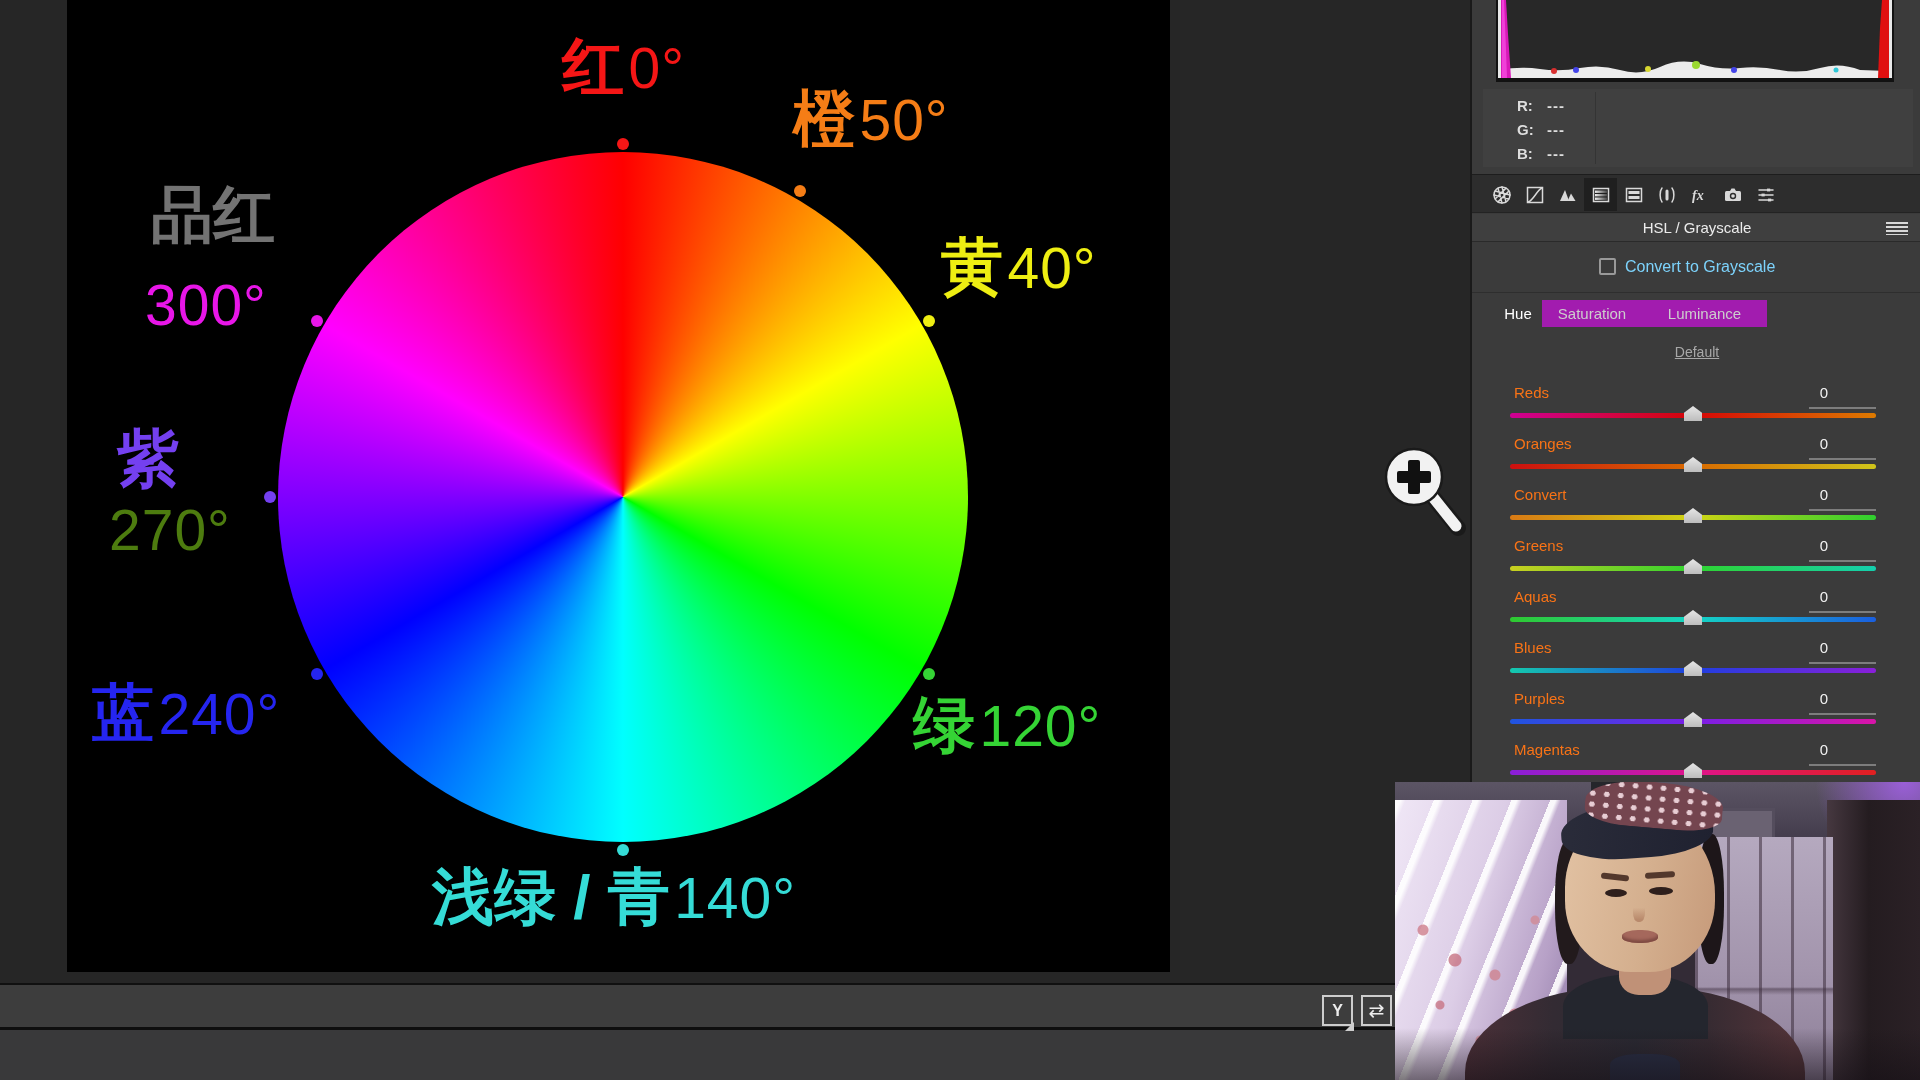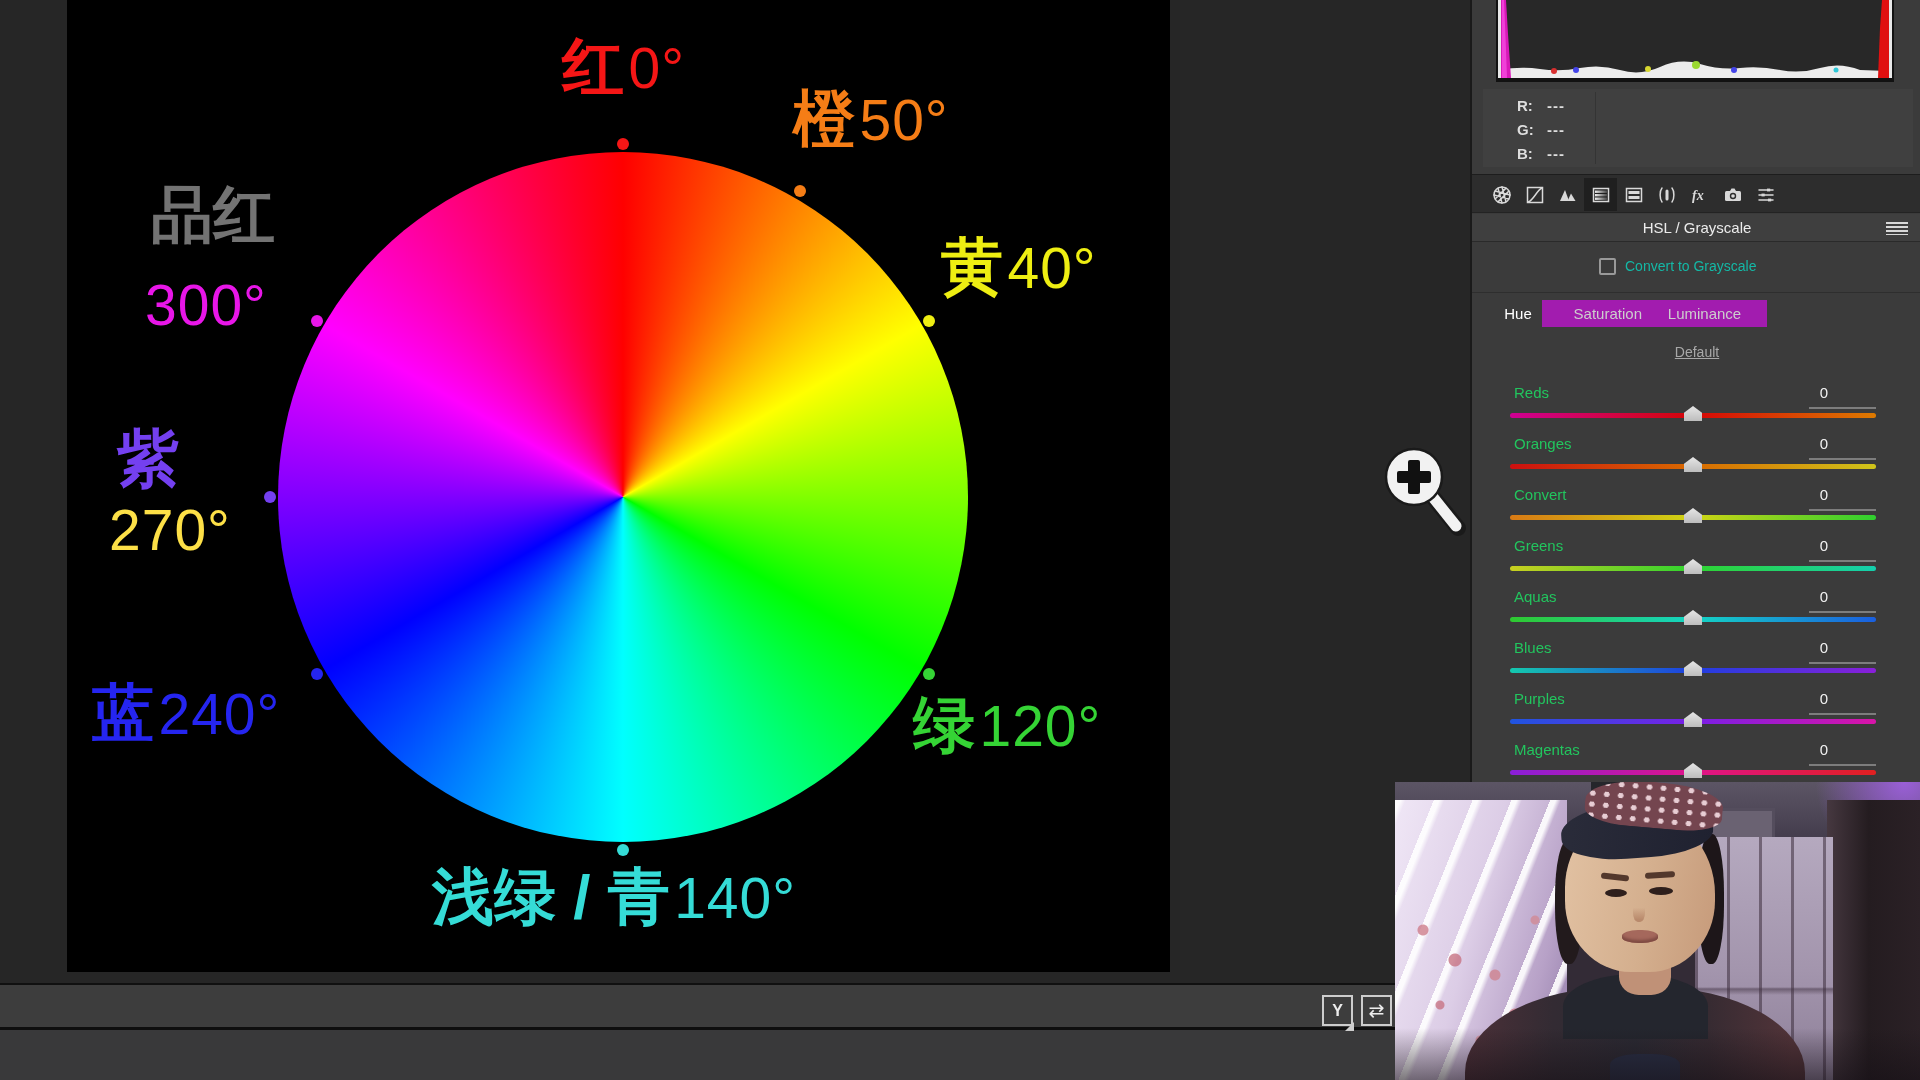--- a/index.html
+++ b/index.html
@@ -49,32 +49,32 @@
                align-items:center; justify-content:center; }
   .tool-icon.active { background:#1f1f1f; }
 
   #hdr { left:0; top:214px; width:450px; height:28px; background:#3f3f3f; border-bottom:1px solid #2a2a2a; }
   #hdr-title { width:100%; text-align:center; line-height:28px; font-size:15px; color:#ececec; }
   #hamburger { left:414px; top:8px; width:22px; height:13px;
     background:repeating-linear-gradient(180deg,#d8d8d8 0 2px,transparent 2px 4px); }
 
   #cb-row { left:0; top:243px; width:450px; height:50px; }
   #cb-box { left:127px; top:15px; width:17px; height:17px; border:2px solid #999; border-radius:2px; background:#3b3b3b; }
-  #cb-label { left:153px; top:15px; font-size:14px; color:#14b8a6; }
+  #cb-label { left:153px; top:15px; font-size:16px; color:#7dd3fc; }
 
   #tabs { left:22px; top:300px; width:273px; height:27px; background:#a21caf; display:flex; }
   .tab { height:27px; line-height:27px; text-align:center; font-size:15px; color:#cdcdcd; }
   .tab.active { background:#3b3b3b; color:#ffffff; }
   #tabs-topline { left:0; top:292px; width:450px; height:1px; background:#2e2e2e; }
 
   #default-link { left:0; top:344px; width:450px; text-align:center; font-size:14px;
                   color:#a8a8a8; text-decoration:underline; }
 
   .srow { position:absolute; left:0; width:450px; height:51px; }
-  .slabel { position:absolute; left:42px; top:0; font-size:15px; color:#22c55e; }
+  .slabel { position:absolute; left:42px; top:0; font-size:15px; color:#f97316; }
   .svalue { position:absolute; left:330px; top:0; width:26px; font-size:15px; color:#f2f2f2; text-align:right; }
   .sunderline { position:absolute; left:337px; top:23px; width:67px; height:2px; background:#7d7d7d; }
   .strack { position:absolute; left:38px; top:29px; width:366px; height:5px; border-radius:3px; }
   .sthumb { position:absolute; left:212px; top:22px; width:18px; height:15px;
     background:linear-gradient(180deg,#e6e6e6,#bdbdbd);
     clip-path:polygon(50% 0, 100% 45%, 100% 100%, 0 100%, 0 45%);
     filter:drop-shadow(0 0 1px #2a2a2a); }
 
   
   #webcam { left:1395px; top:782px; width:525px; height:298px; background:#332b36; overflow:hidden; }
@@ -147,21 +147,21 @@
         <div class="wheel-dot abs" style="background: rgb(232, 22, 232); left: 244.293px; top: 314.5px;"></div>
       </div>
     <div id="wheel-labels">
         <div class="wlabel abs" style="left: 495px; top: 36px; color: rgb(245, 22, 22);"><span class="zh">红</span>&nbsp;<span class="deg">0°</span></div>
         <div class="wlabel abs" style="left: 726px; top: 88px; color: rgb(245, 125, 22);"><span class="zh">橙</span>&nbsp;<span class="deg">50°</span></div>
         <div class="wlabel abs" style="left: 874px; top: 236px; color: rgb(238, 238, 18);"><span class="zh">黄</span>&nbsp;<span class="deg">40°</span></div>
         <div class="wlabel abs" style="left: 846px; top: 694px; color: rgb(53, 212, 53);"><span class="zh">绿</span>&nbsp;<span class="deg">120°</span></div>
         <div class="wlabel abs" style="left: 365px; top: 866px; color: rgb(53, 220, 215);"><span class="zh">浅绿 / 青</span>&nbsp;<span class="deg">140°</span></div>
         <div class="wlabel abs" style="left: 25px; top: 682px; color: rgb(37, 37, 240);"><span class="zh">蓝</span>&nbsp;<span class="deg">240°</span></div>
         <div class="wlabel abs" style="left: 50px; top: 428px; color: rgb(116, 64, 240);"><span class="zh">紫</span></div>
-        <div class="wlabel abs" style="left: 42px; top: 502px; color: #fde047;"><span class="deg">270°</span></div>
+        <div class="wlabel abs" style="left: 42px; top: 502px; color: #4d7c0f;"><span class="deg">270°</span></div>
         <div class="wlabel abs" style="left: 84px; top: 184px; color: #737373;"><span class="zh">品红</span></div>
         <div class="wlabel abs" style="left: 78px; top: 256px; color: rgb(232, 22, 232); margin-top: 21px;"><span class="deg">300°</span></div>
       </div>
   </div>
 
   <div id="bar1" class="abs"></div>
   <div id="bar2" class="abs"></div>
   <div id="ybox" class="tool-box">
     <span>Y</span>
     <span class="caret"></span>
@@ -276,21 +276,21 @@
     </div>
 
     <div id="cb-row" class="abs">
       <div id="cb-box" class="abs"></div>
       <div id="cb-label" class="abs">Convert to Grayscale</div>
     </div>
 
     <div id="tabs-topline" class="abs"></div>
     <div id="tabs" class="abs">
         <div class="tab active" style="width: 48px;">Hue</div>
-        <div class="tab" style="width: 100px; text-align: right;">Saturation</div>
+        <div class="tab" style="width: 100px;">Saturation</div>
         <div class="tab" style="width: 125px;">Luminance</div>
       </div>
 
     <div id="default-link" class="abs">Default</div>
 
     <div id="sliders">
         <div class="srow" style="top: 384px;">
           <div class="slabel">Reds</div>
           <div class="svalue">0</div>
           <div class="sunderline"></div>

